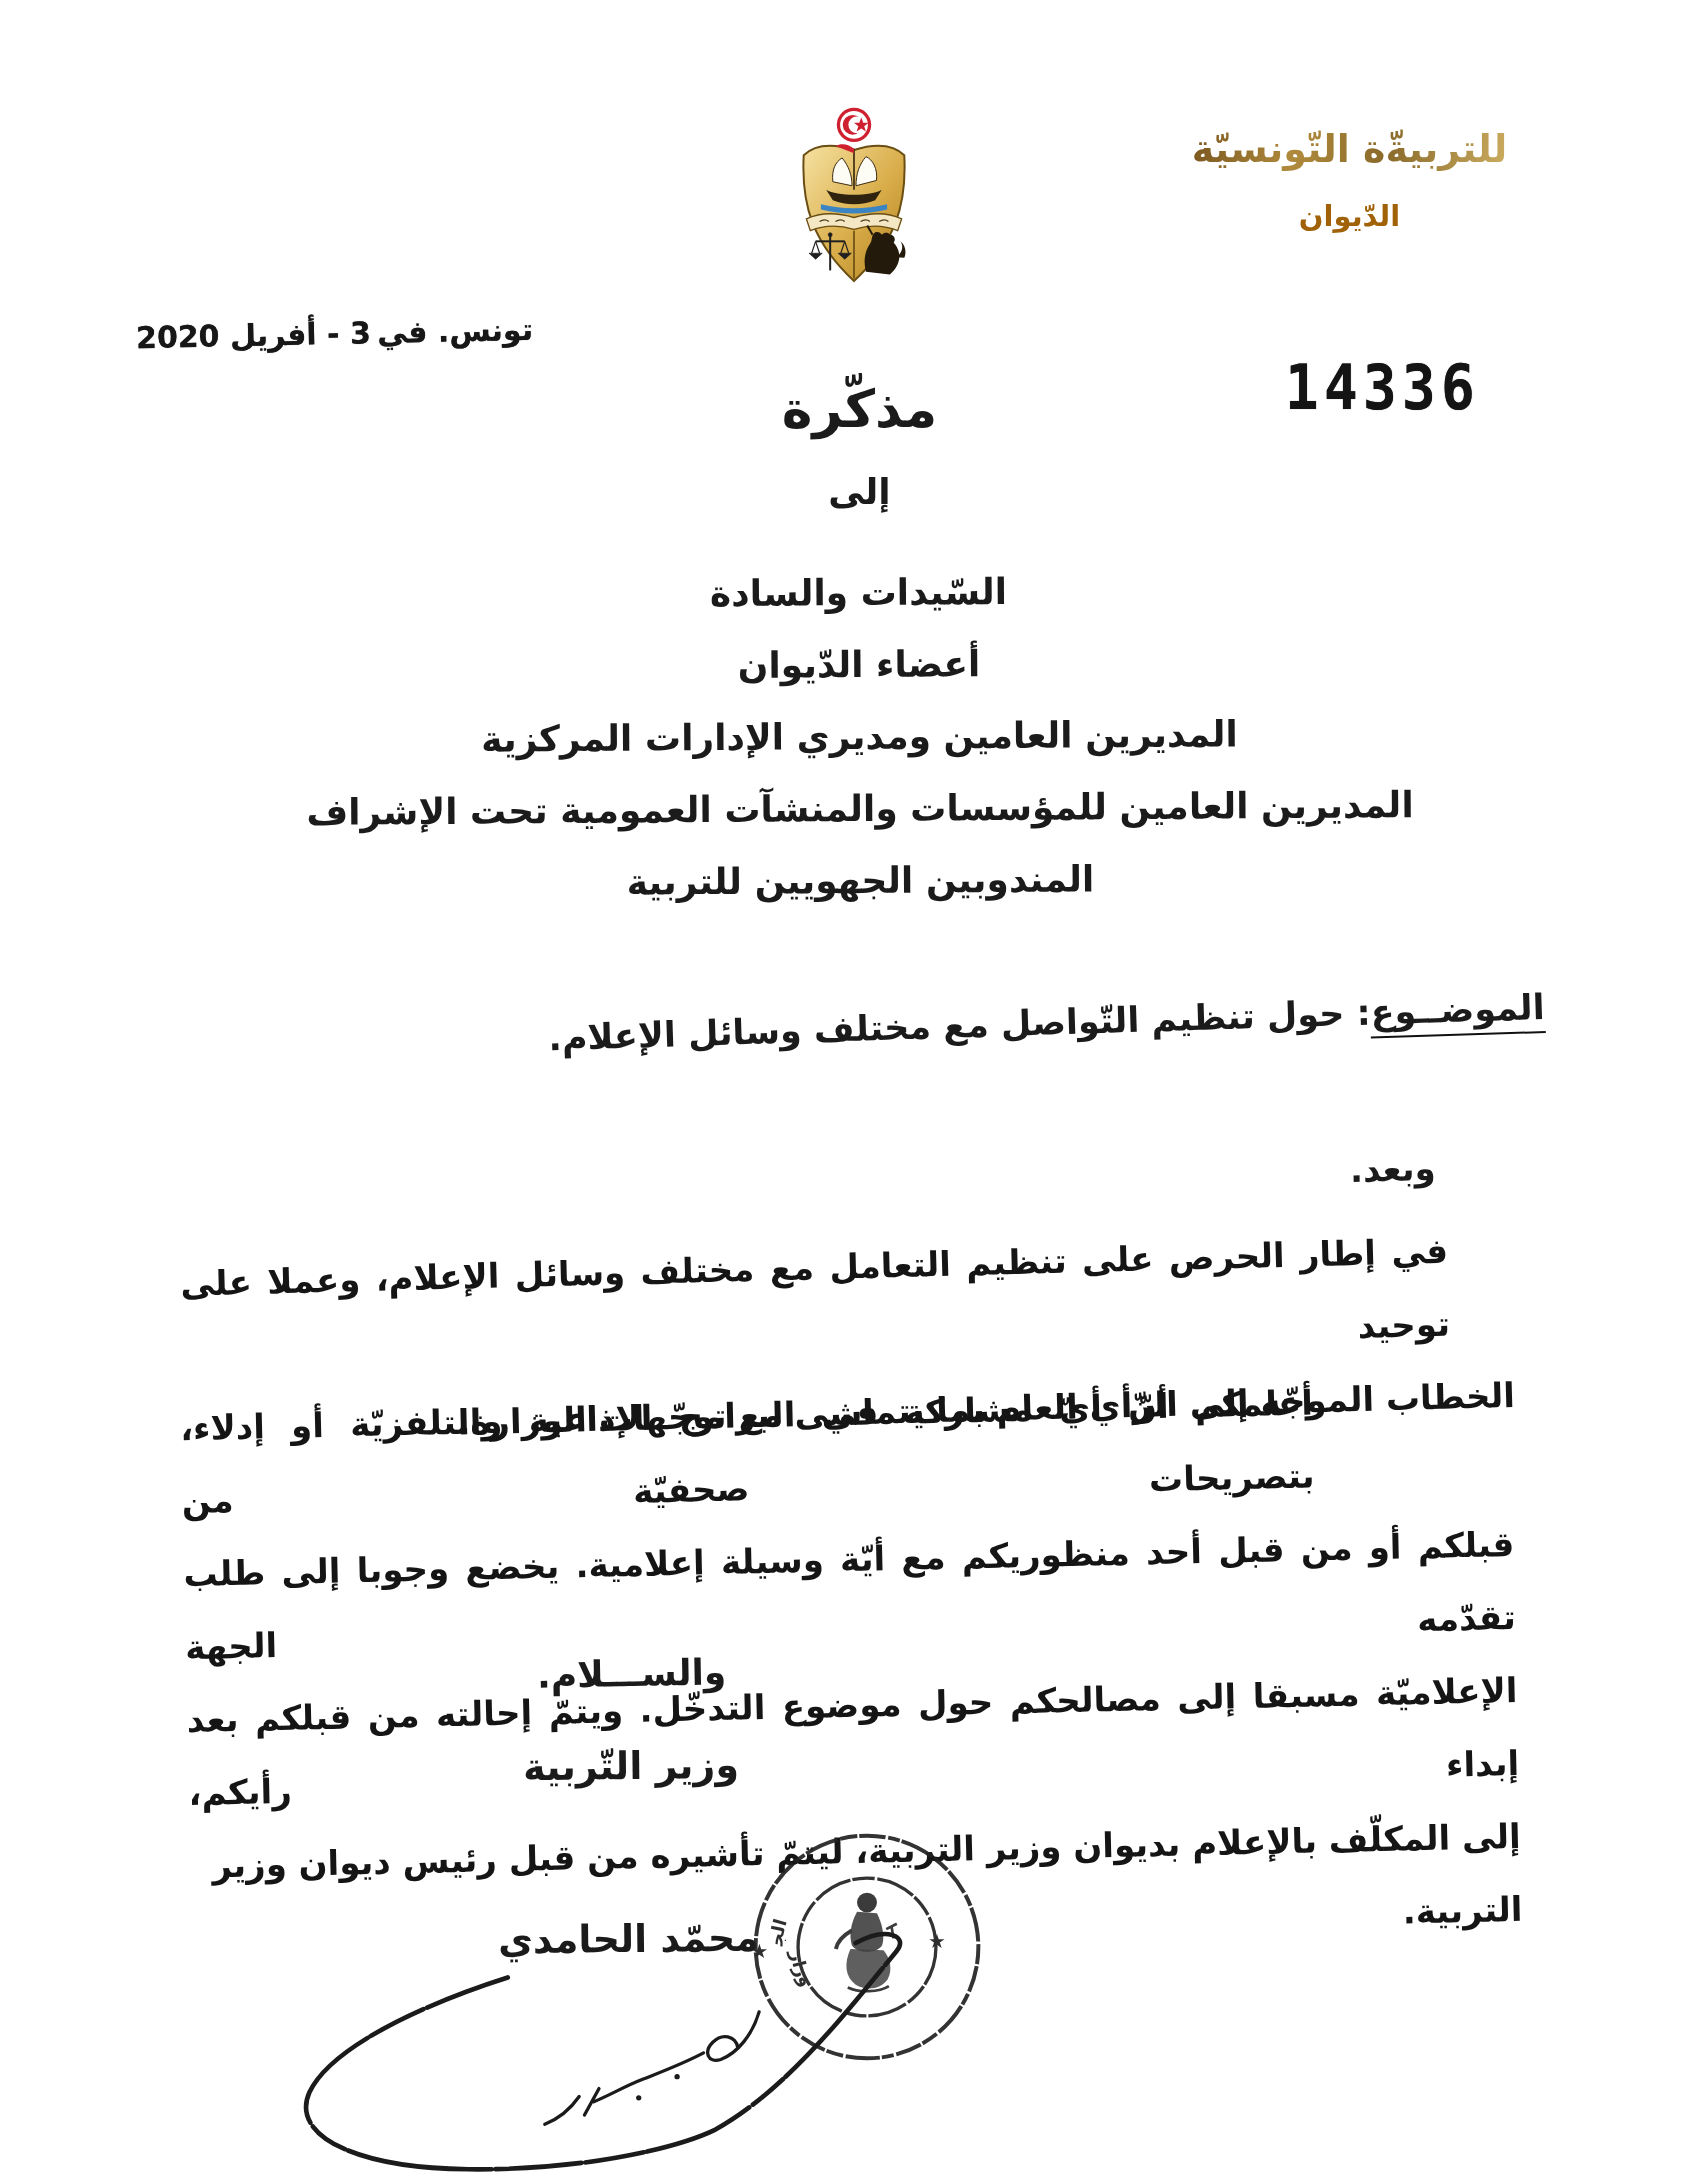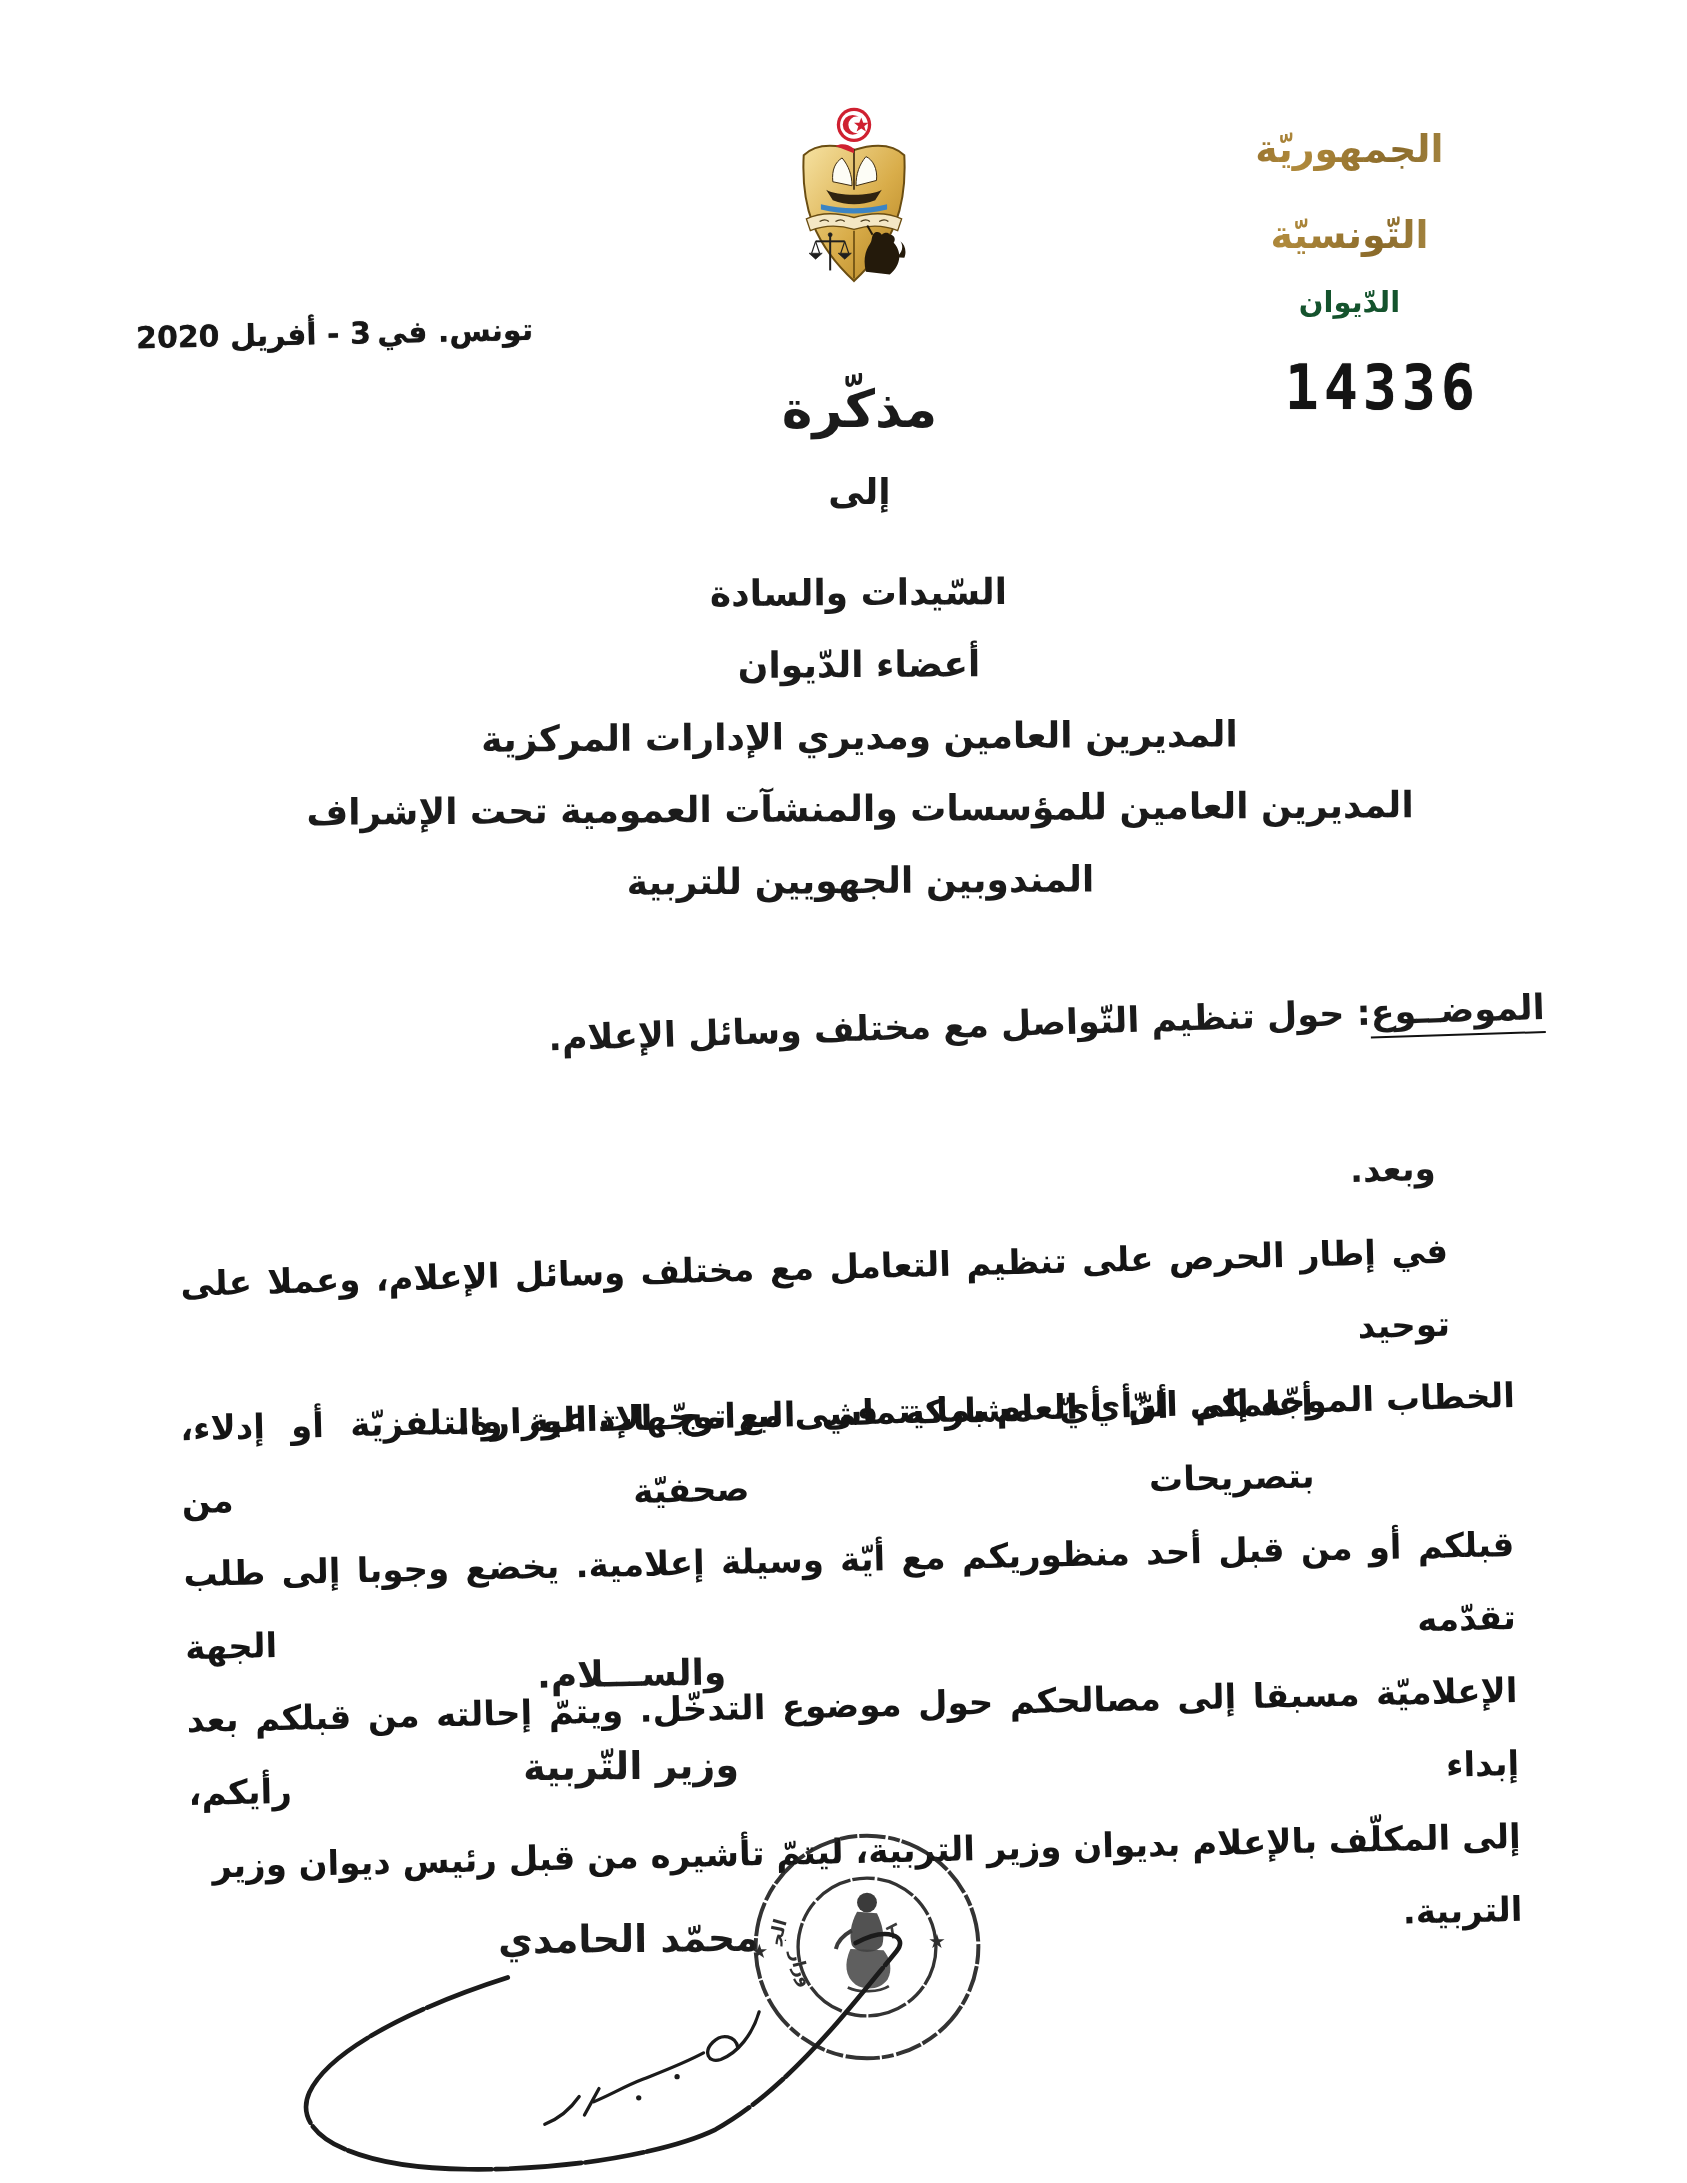--- a/index.html
+++ b/index.html
@@ -17,21 +17,21 @@
     position:absolute; top:106px; right:159px; width:357px;
     text-align:center;
   }
   .gov-line{
     font-weight:700;
     background:linear-gradient(100deg,#6d4a18 0%,#b08a3c 35%,#8a6a2a 60%,#d8b96a 100%);
     -webkit-background-clip:text;background-clip:text;color:transparent;
   }
   .republic{font-size:38px;line-height:86px;letter-spacing:0.7px;}
   .ministry{font-size:37px;line-height:61px;margin-top:9.3px;}
-  .bureau{font-size:29px;font-weight:700;color:#14532d;margin-top:6.6px;}
+  .bureau{font-size:29px;font-weight:700;color:#a16207;margin-top:6.6px;}
   .ref-number{
     position:absolute; top:355px; left:1285px; width:172px;
     font-family:"DejaVu Sans Mono", monospace;
     font-weight:700; font-size:56px; letter-spacing:5.3px; color:#141414;
     transform:scaleY(1.12);
     text-shadow:0 0 0.7px #222;
     text-align:center; direction:ltr;
   }
   
   .date-stamp{
@@ -97,21 +97,21 @@
   .signature-svg{position:absolute; top:1886px; left:13.2px; width:1012px; height:298px;}
   .stamp-ring-text{font-family:"DejaVu Sans", sans-serif; font-weight:700; font-size:27px; fill:#1d1d1d; letter-spacing:2px;}
   .stamp-star{font-family:"DejaVu Sans", sans-serif; font-size:30px; fill:#1d1d1d;}
 </style>
 </head>
 <body>
 
 <div class="page">
 
   <div class="letterhead">
-    <div class="gov-line republic">الجمهوريّة التّونسيّة</div>
+    <div class="gov-line republic">للتربيةّة التّونسيّة</div>
     <div class="bureau">الدّيوان</div>
   </div>
 
   <div class="ref-number">14336</div>
 
   <svg class="emblem-svg" viewBox="0 0 172 272" aria-hidden="true">
     <defs>
       <linearGradient id="goldG" x1="0" y1="0" x2="1" y2="1">
         <stop offset="0" stop-color="#f6e2a2"></stop>
         <stop offset="0.55" stop-color="#d9ad4a"></stop>

